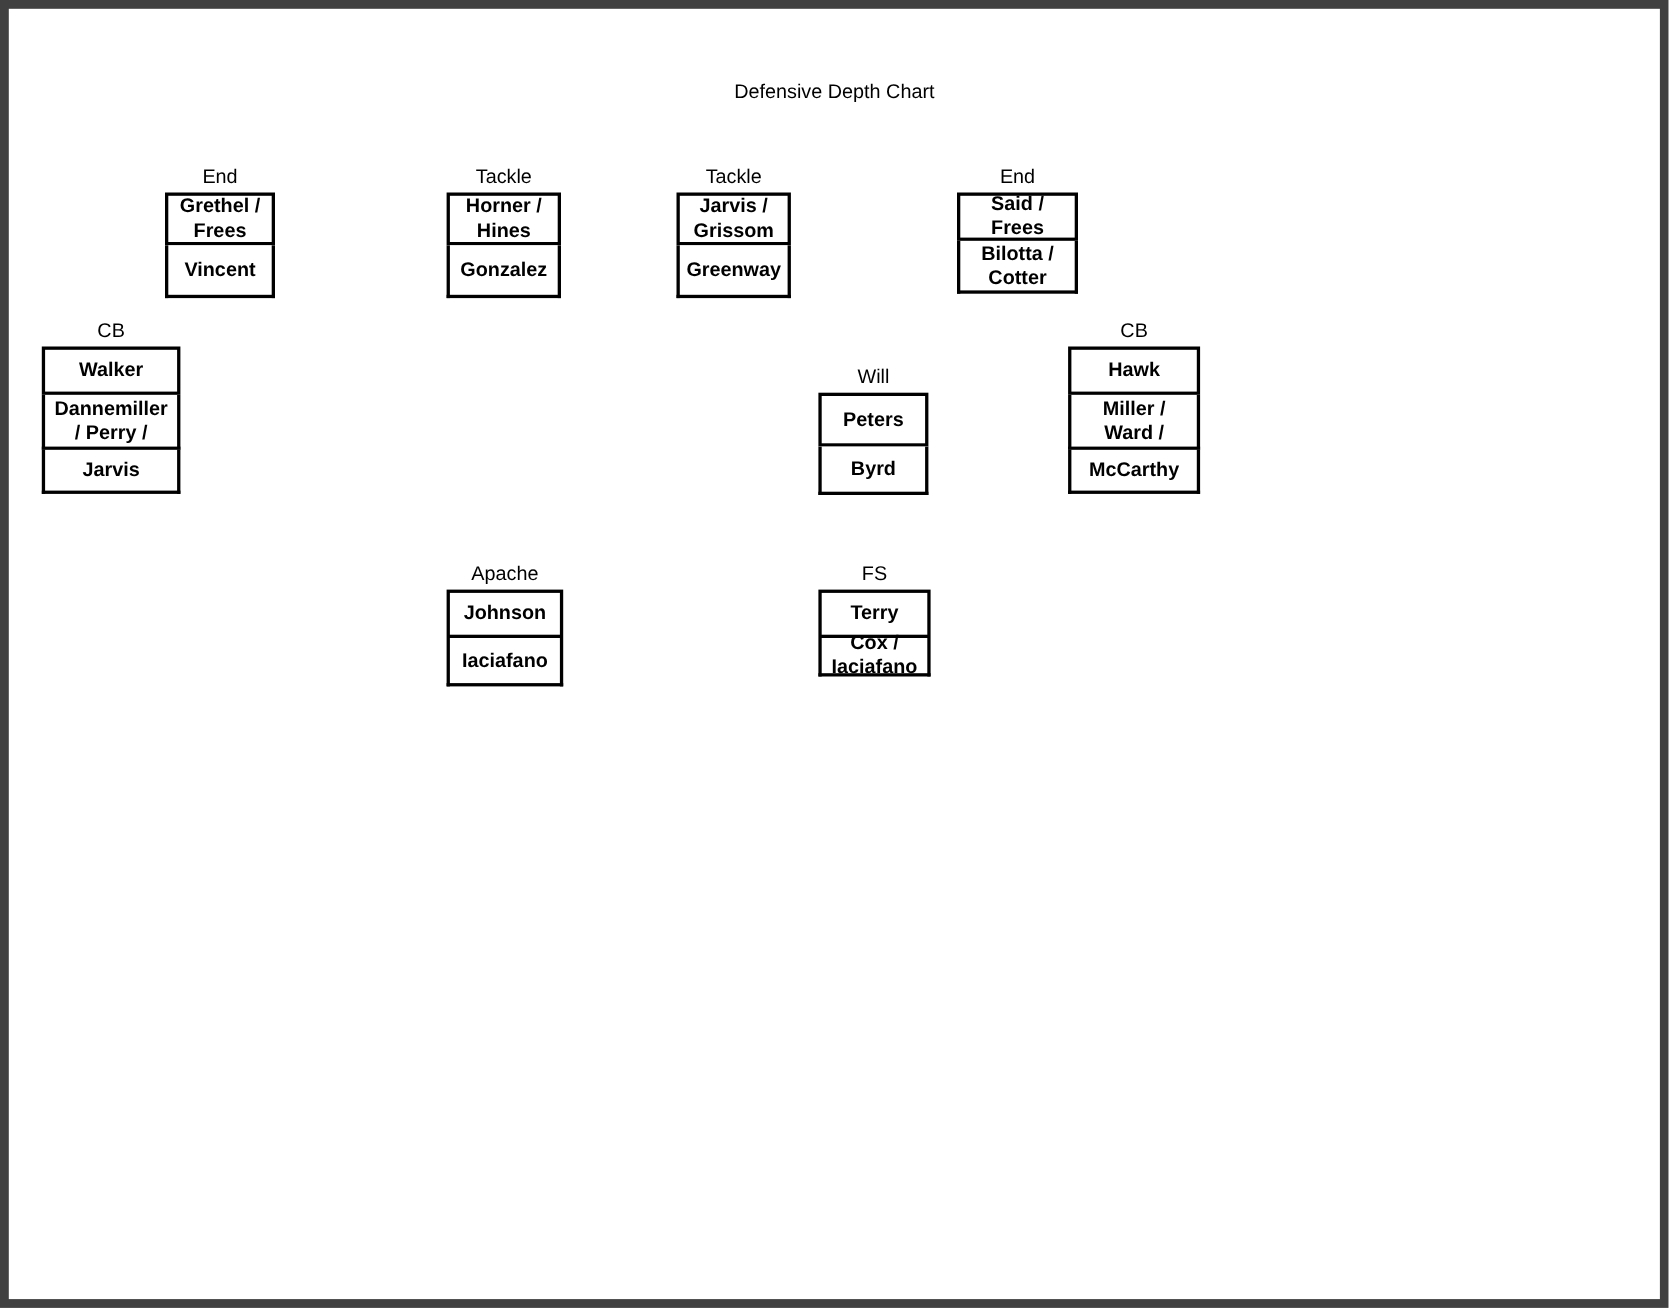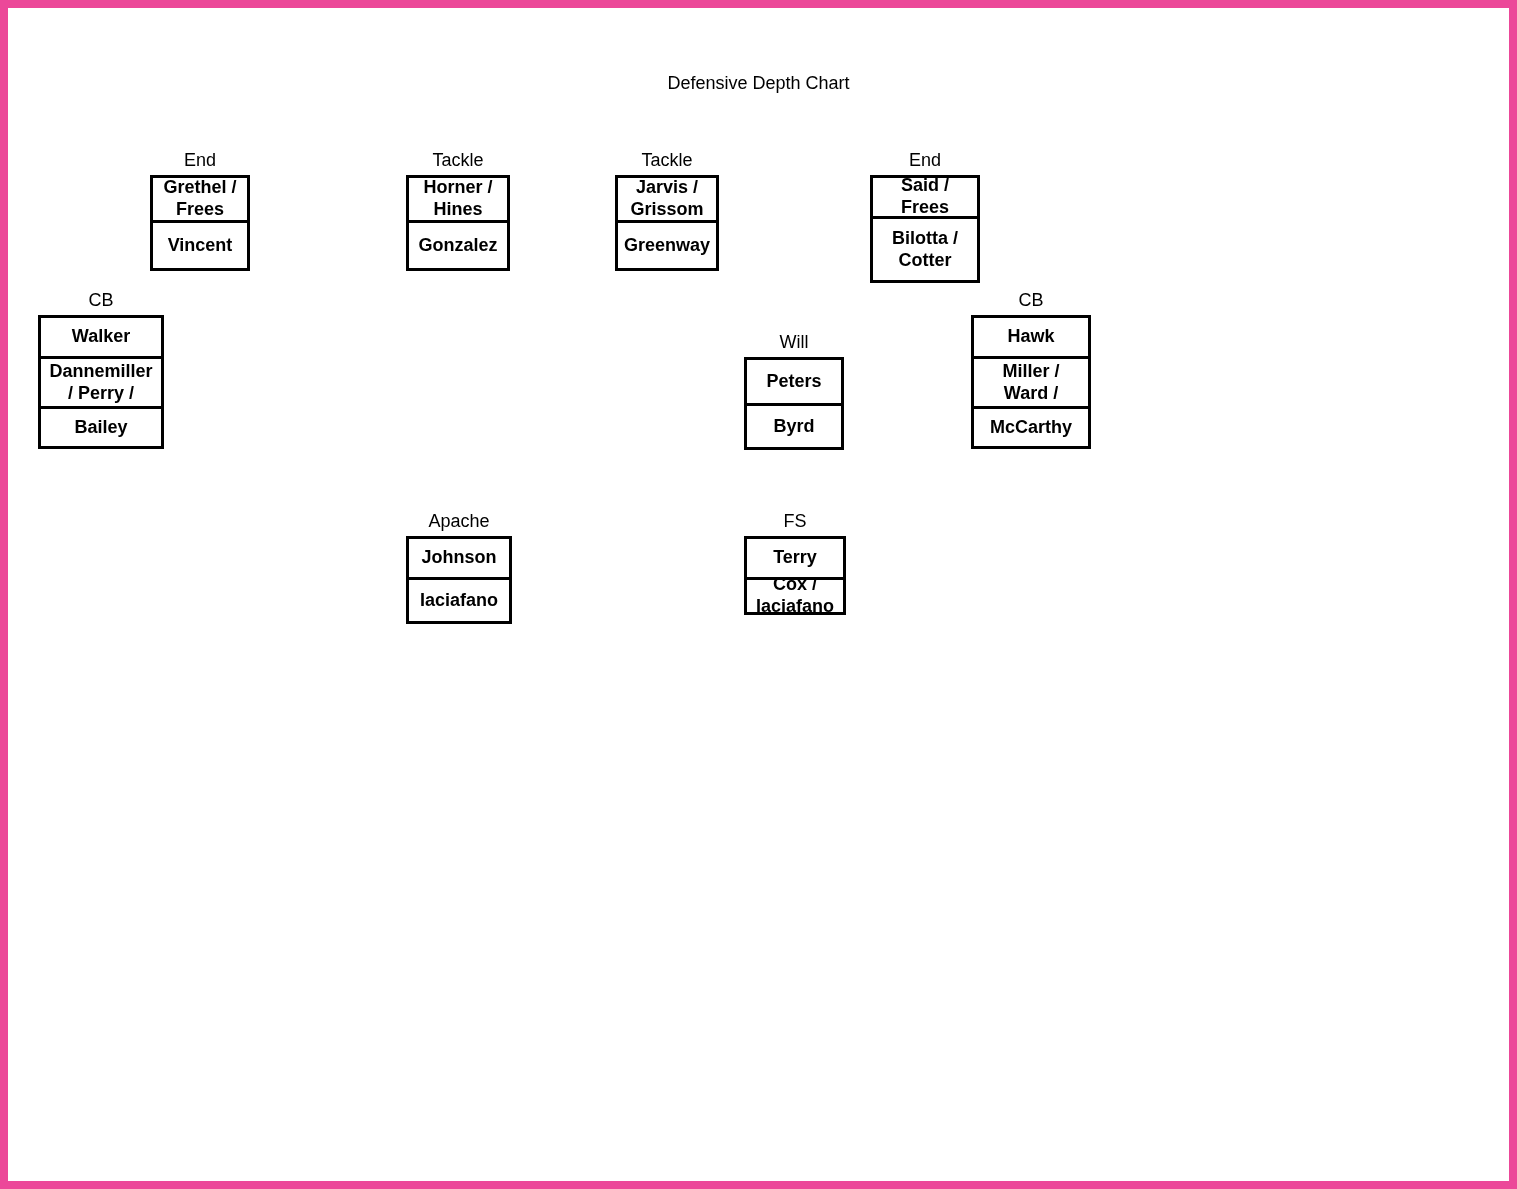--- a/index.html
+++ b/index.html
@@ -7,21 +7,21 @@
     padding: 0;
     width: 1517px;
     height: 1189px;
     background: #ffffff;
     font-family: Arial, Helvetica, sans-serif;
   }
   .outer {
     box-sizing: border-box;
     width: 1517px;
     height: 1189px;
-    border: 8px solid #ec4899;
+    border: 8px solid #404040;
     position: relative;
     background: #ffffff;
   }
   .title {
     position: absolute;
     left: 0;
     right: 0;
     top: 65px;
     text-align: center;
     font-size: 18px;
@@ -77,28 +77,28 @@
 
   <div class="pos-group" style="left:607px; top:142px; width:104px;">
     <div class="pos-label">Tackle</div>
     <div class="cell" style="height:48px;">Jarvis / Grissom</div>
     <div class="cell" style="height:48px;">Greenway</div>
   </div>
 
   <div class="pos-group" style="left:862px; top:142px; width:110px;">
     <div class="pos-label">End</div>
     <div class="cell" style="height:44px;">Said / Frees</div>
-    <div class="cell" style="height:64px;">Bilotta / Cotter</div>
+    <div class="cell" style="height:48px;">Bilotta / Cotter</div>
   </div>
 
   <div class="pos-group" style="left:30px; top:282px; width:126px;">
     <div class="pos-label">CB</div>
     <div class="cell" style="height:44px;">Walker</div>
     <div class="cell" style="height:50px;">Dannemiller / Perry /</div>
-    <div class="cell" style="height:40px; border-top:none;">Bailey</div>
+    <div class="cell" style="height:40px; border-top:none;">Jarvis</div>
   </div>
 
 
 
   <div class="pos-group" style="left:736px; top:324px; width:100px;">
     <div class="pos-label">Will</div>
     <div class="cell" style="height:49px;">Peters</div>
     <div class="cell" style="height:44px;">Byrd</div>
   </div>
 

